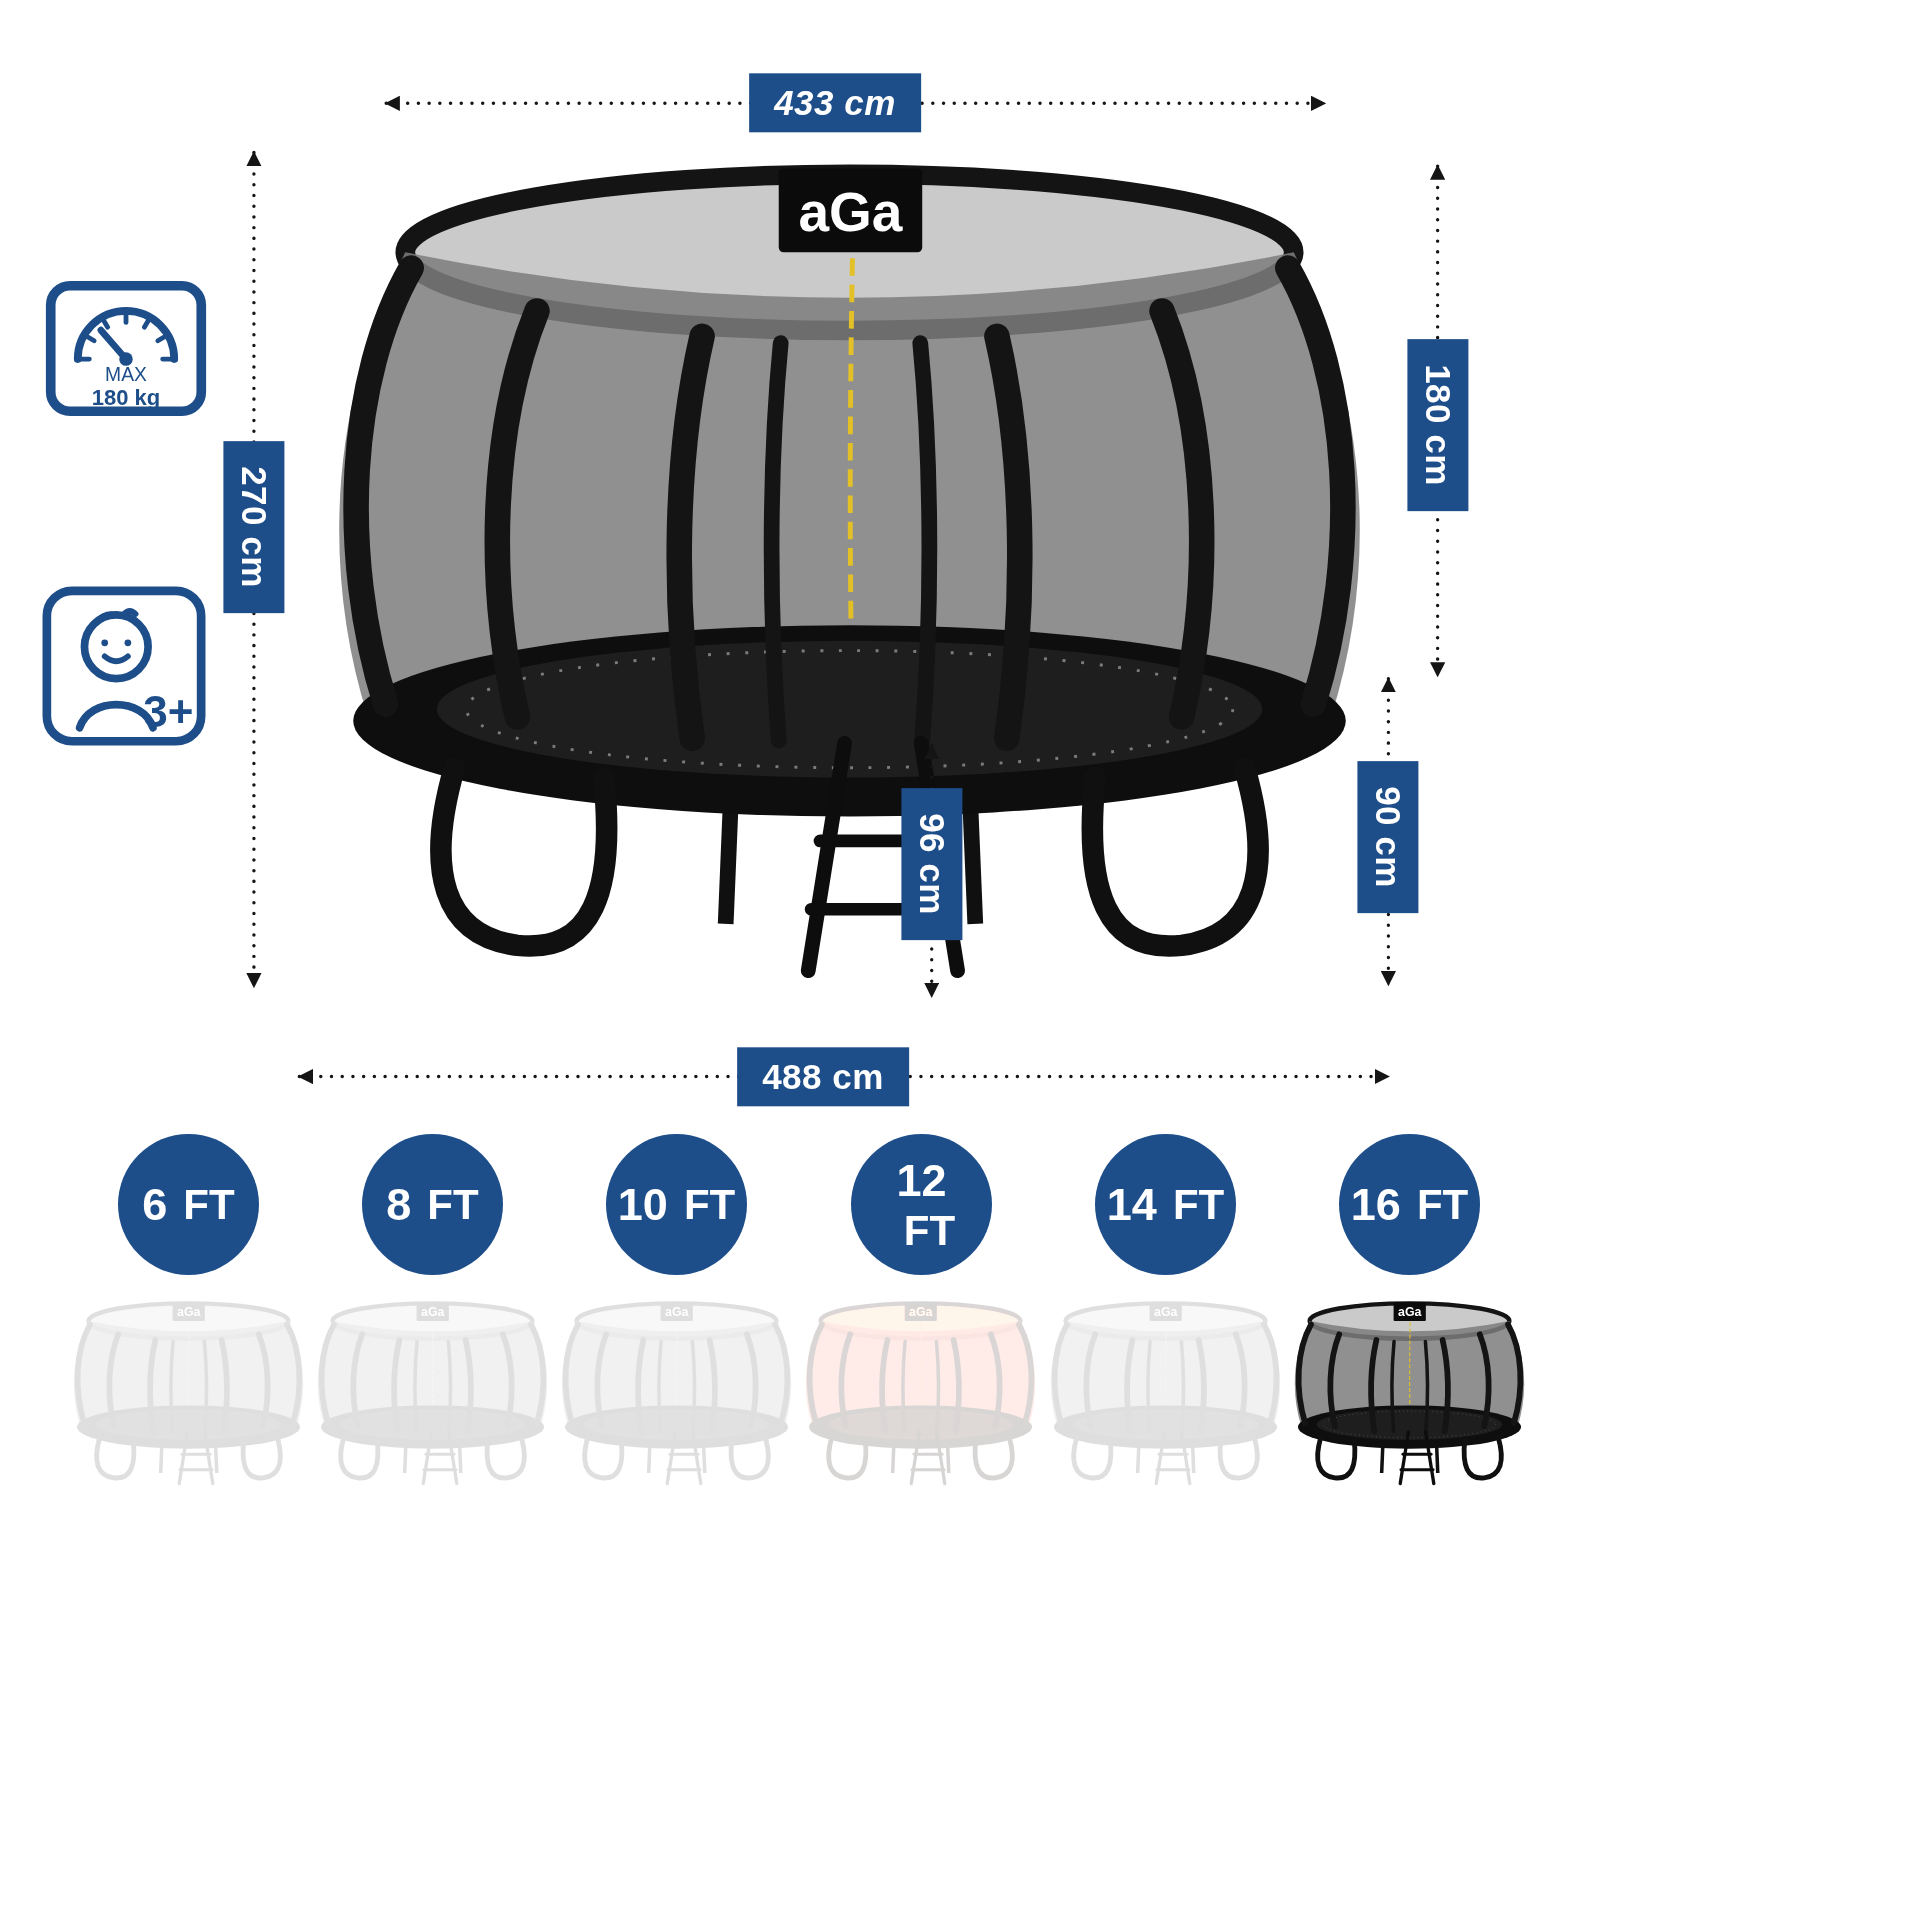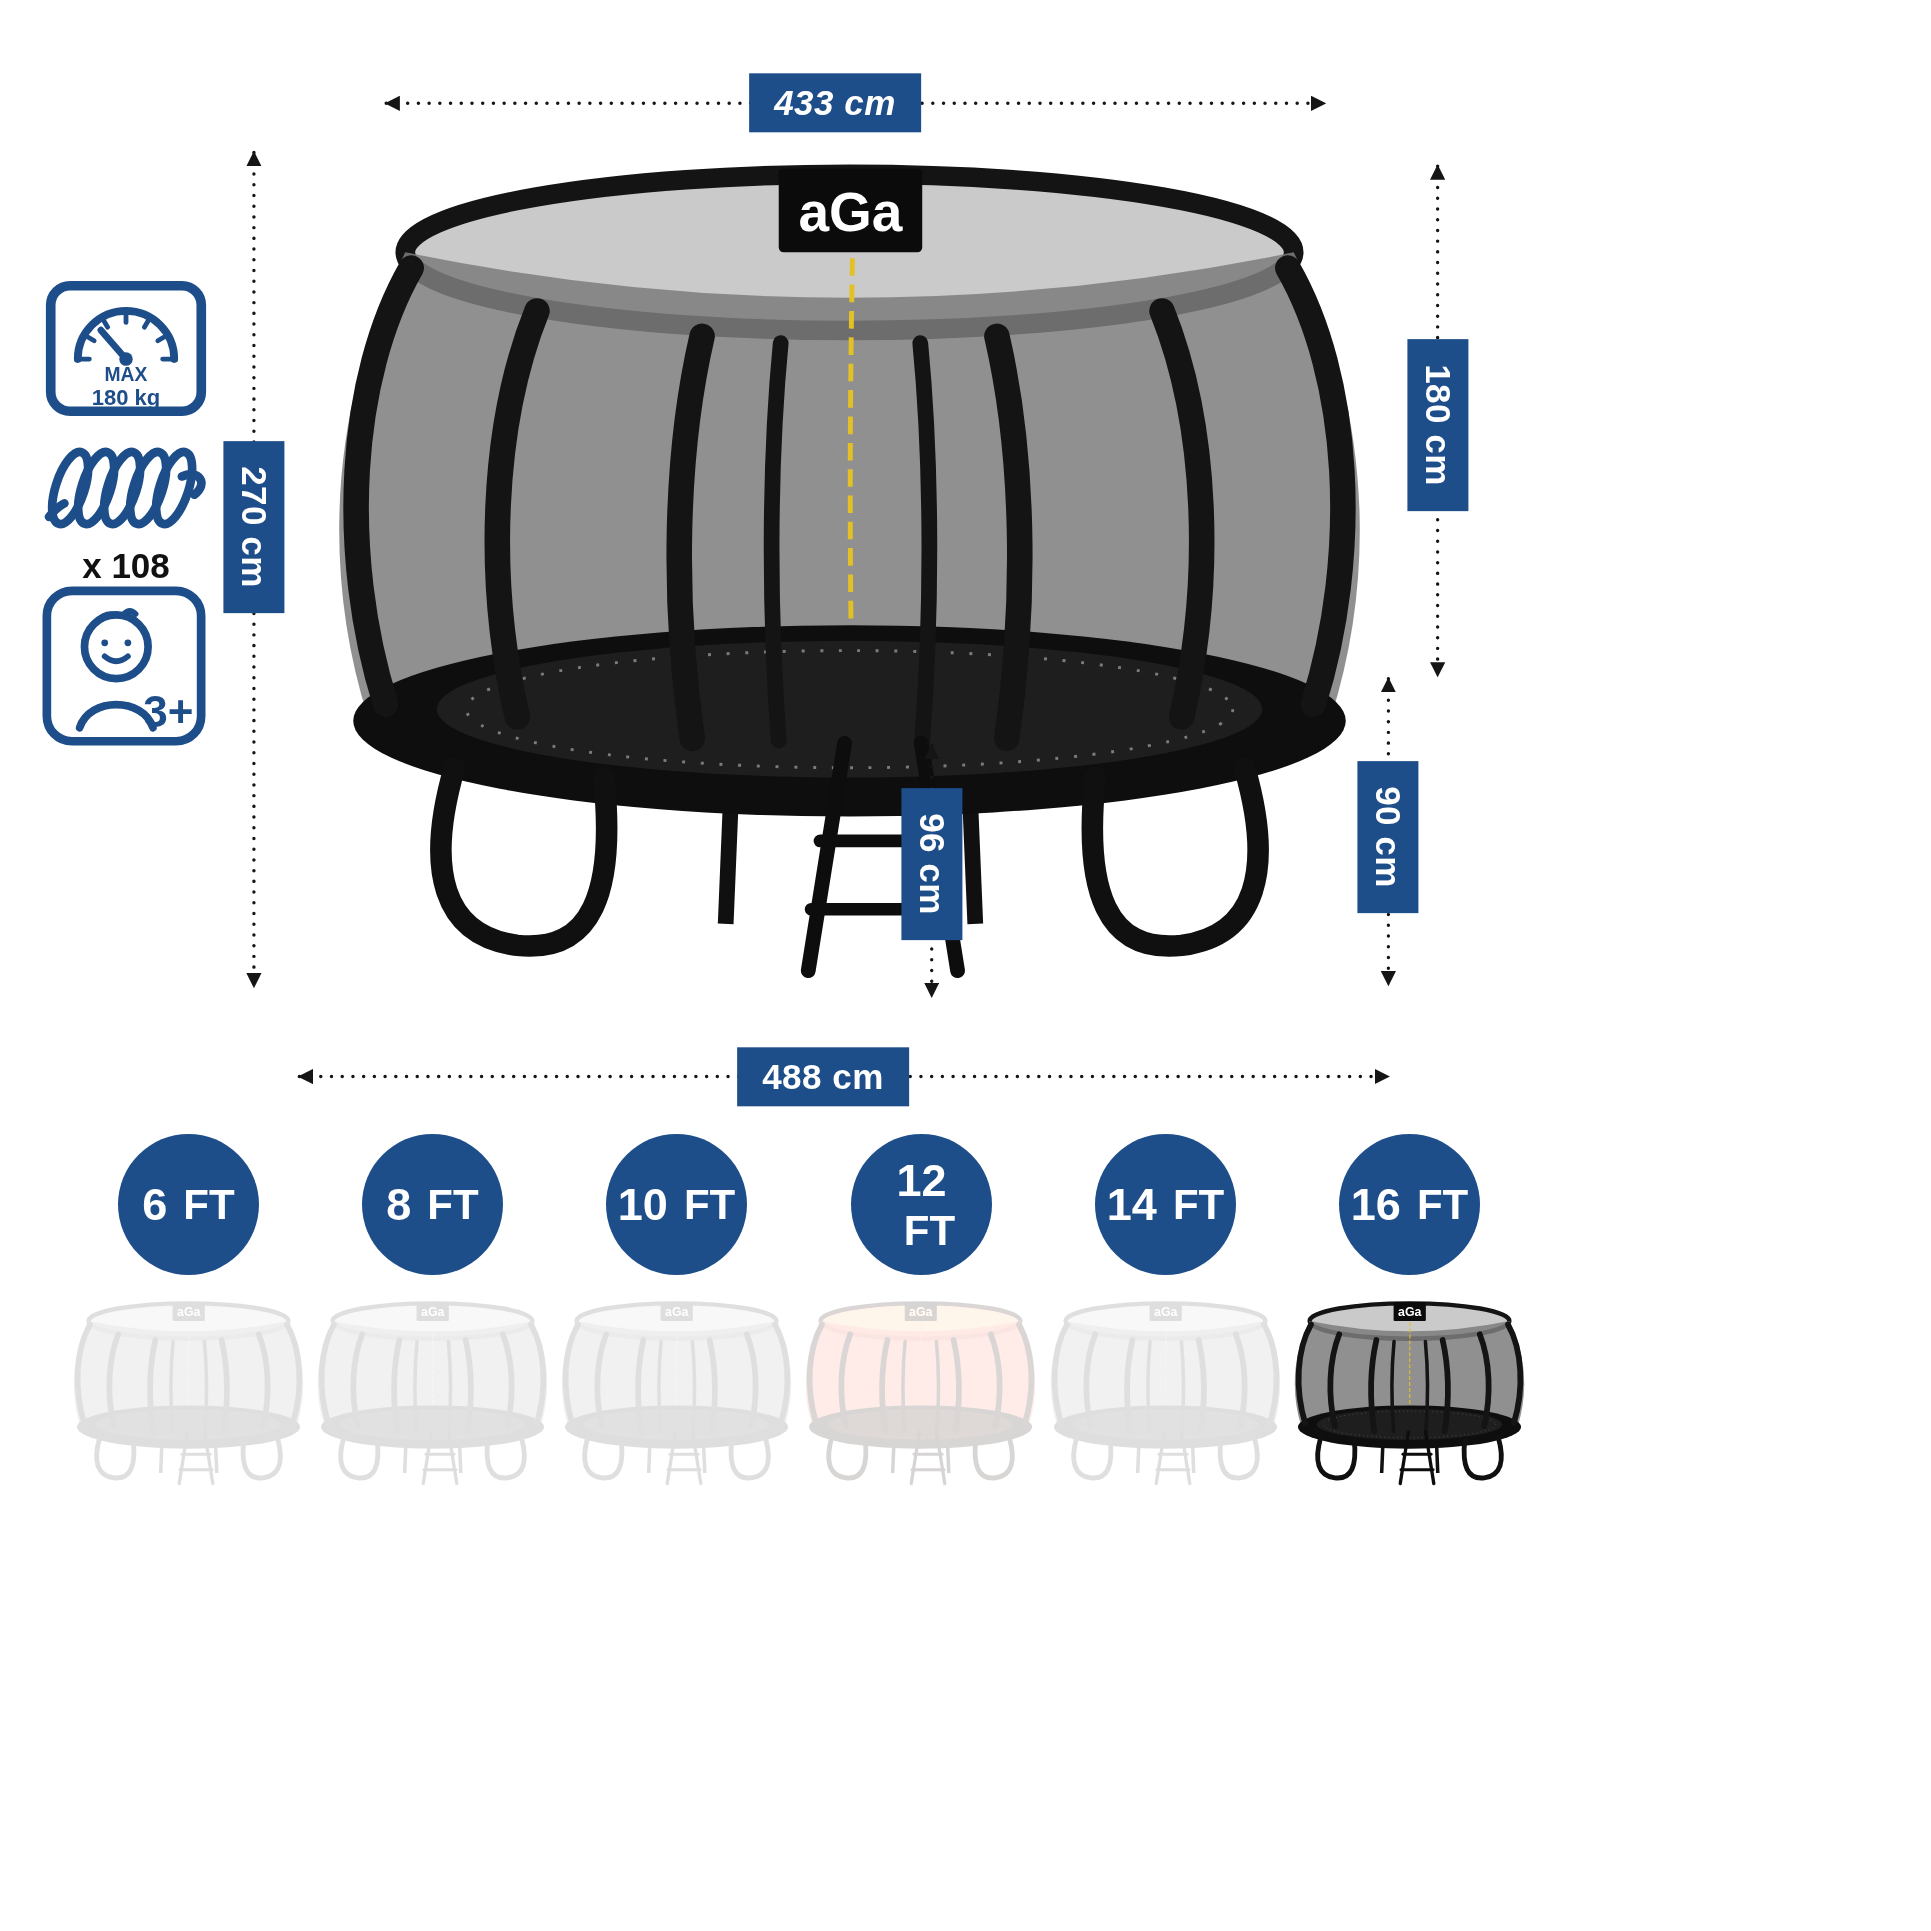--- a/index.html
+++ b/index.html
@@ -26,21 +26,21 @@
   .tramp-main { position:absolute; left:309px; top:143px; width:1081px; height:859px; z-index:1; }
 
   
   .spec { position:absolute; z-index:2; }
   .spec svg { display:block; }
   .st-navy { stroke:var(--accent,#1d4e8a); fill:none; stroke-linecap:round; stroke-linejoin:round; }
   .fill-navy { fill:var(--accent,#1d4e8a); }
   .spec-label { position:absolute; left:0; right:0; text-align:center; color:var(--accent,#1d4e8a); font-weight:700; }
   .weight-label { top:97px; font-size:32px; }
   .scale-label { top:87px; line-height:1.08; }
-  .scale-label .l1 { font-size:19.3px; font-weight:700; display:block; }
+  .scale-label .l1 { font-size:19.3px; font-weight:400; display:block; }
   .scale-label .l2 { font-size:22px; font-weight:700; display:block; }
   .spring-label { position:static; margin-top:5.8px; text-align:center; font-size:35px; font-weight:700; color:var(--ink,#111); }
   .age-label { position:absolute; right:13.5px; bottom:9.7px; font-size:44px; font-weight:700; color:var(--accent,#1d4e8a); }
 
   
   .size-circle {
     position:absolute; top:1134px; width:141px; height:141px; border-radius:50%;
     background:var(--accent,#1d4e8a); color:#fff; z-index:2;
     display:flex; align-items:center; justify-content:center; cursor:pointer;
   }
@@ -135,34 +135,20 @@
       <path class="st-navy" stroke-width="5" d="M 36 84 L 48 84 M 43 59 L 53 65 M 61 41 L 67 51 M 86 34 L 86 46 M 111 41 L 105 51 M 129 59 L 119 65 M 136 84 L 124 84"></path>
       <line class="st-navy" stroke-width="7" x1="86" y1="84" x2="60" y2="54"></line>
       <circle class="fill-navy" cx="86" cy="84" r="7"></circle>
     </svg>
     <div class="spec-label scale-label">
       <span class="l1">MAX</span>
       <span class="l2">180 kg</span>
     </div>
   </div>
 
-  <div class="spec" style="left:39px; top:436px; width:174px;">
-    <svg width="174" height="104" viewBox="0 0 180 108">
-      <g class="st-navy" stroke-width="9">
-        <ellipse cx="32" cy="54" rx="15" ry="39" transform="rotate(18 32 54)"></ellipse>
-        <ellipse cx="59" cy="54" rx="15" ry="39" transform="rotate(18 59 54)"></ellipse>
-        <ellipse cx="86" cy="54" rx="15" ry="39" transform="rotate(18 86 54)"></ellipse>
-        <ellipse cx="113" cy="54" rx="15" ry="39" transform="rotate(18 113 54)"></ellipse>
-        <ellipse cx="140" cy="54" rx="15" ry="39" transform="rotate(18 140 54)"></ellipse>
-        <path d="M 10 84 Q 18 74 26 70"></path>
-        <path d="M 148 42 C 166 34 176 50 161 61"></path>
-      </g>
-    </svg>
-    <div class="spring-label">x 108</div>
-  </div>
 
   <div class="spec" style="left:41px; top:585px; width:166px; height:162px;">
     <svg width="166" height="162" viewBox="0 0 172 168">
       <rect x="6" y="6" width="160" height="156" rx="26" style="fill:#ffffff" class="st-navy" stroke-width="9"></rect>
       <circle class="st-navy" stroke-width="8" cx="78" cy="64" r="33"></circle>
       <path class="st-navy" stroke-width="6" d="M 58 38 Q 66 28 78 31 M 86 30 Q 92 24 98 30"></path>
       <circle class="fill-navy" cx="66" cy="60" r="3.5"></circle>
       <circle class="fill-navy" cx="90" cy="60" r="3.5"></circle>
       <path class="st-navy" stroke-width="6" d="M 66 74 Q 78 84 90 74"></path>
       <path class="st-navy" stroke-width="8" d="M 40 148 C 50 116 106 116 116 148"></path>

